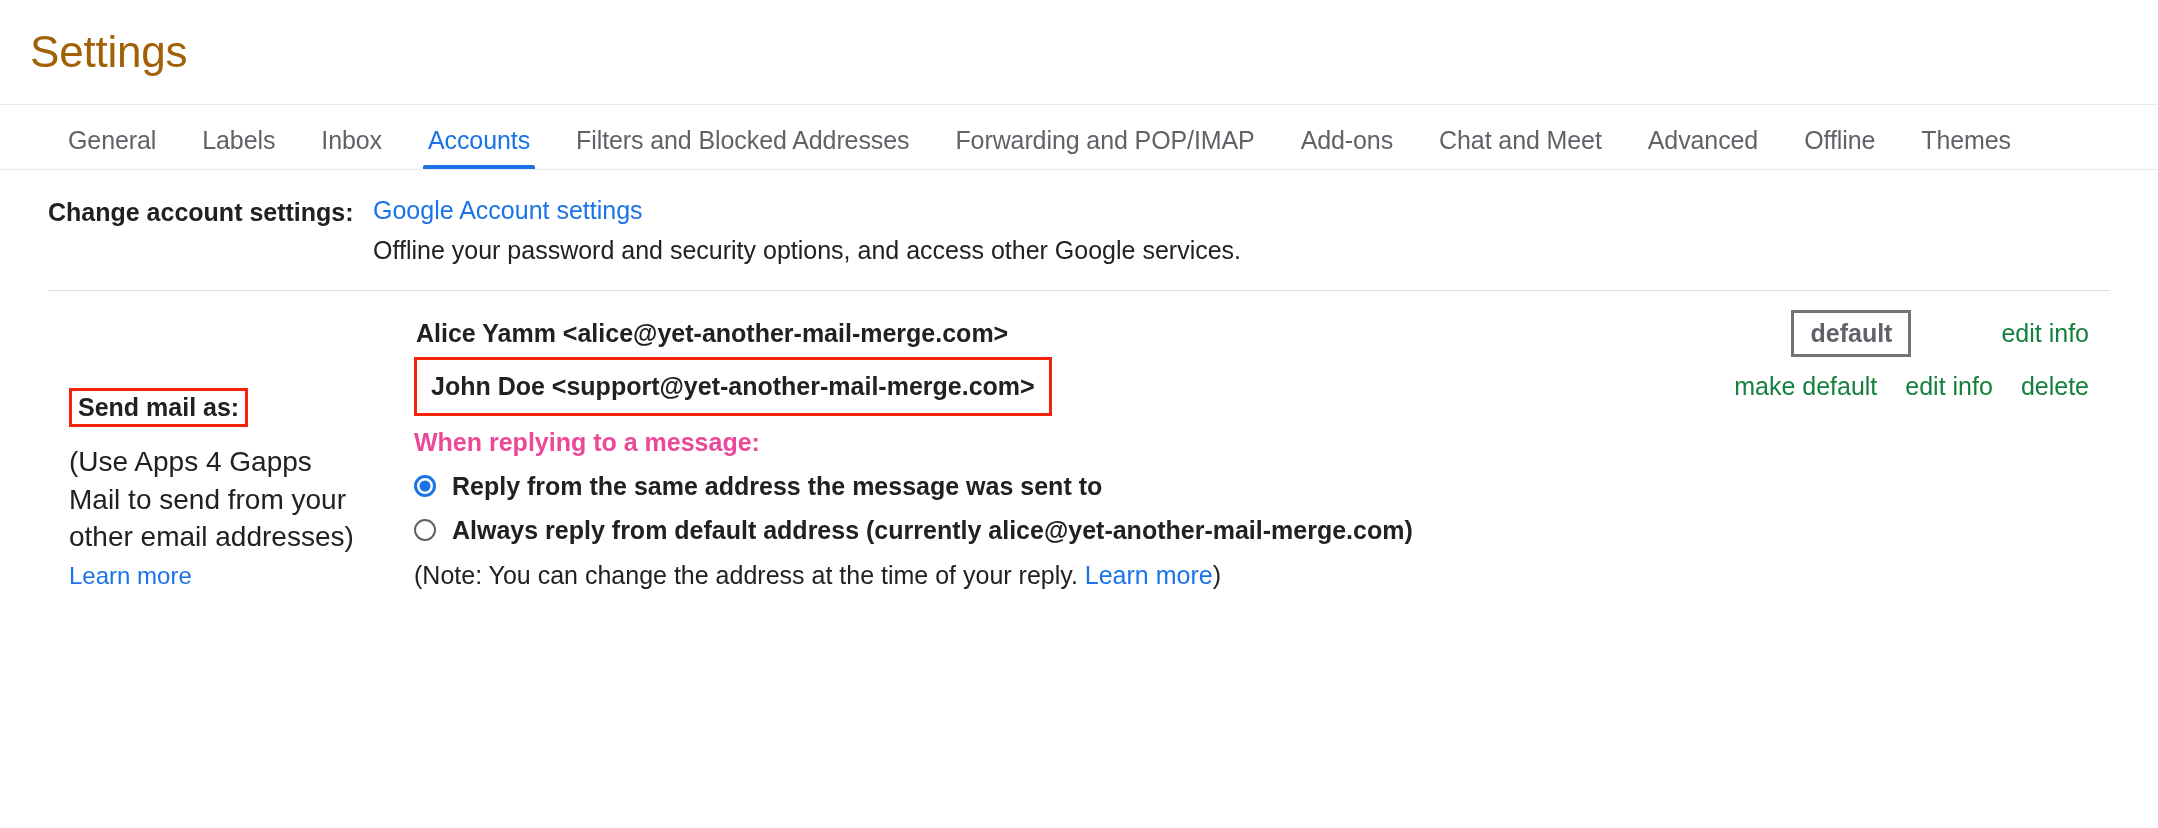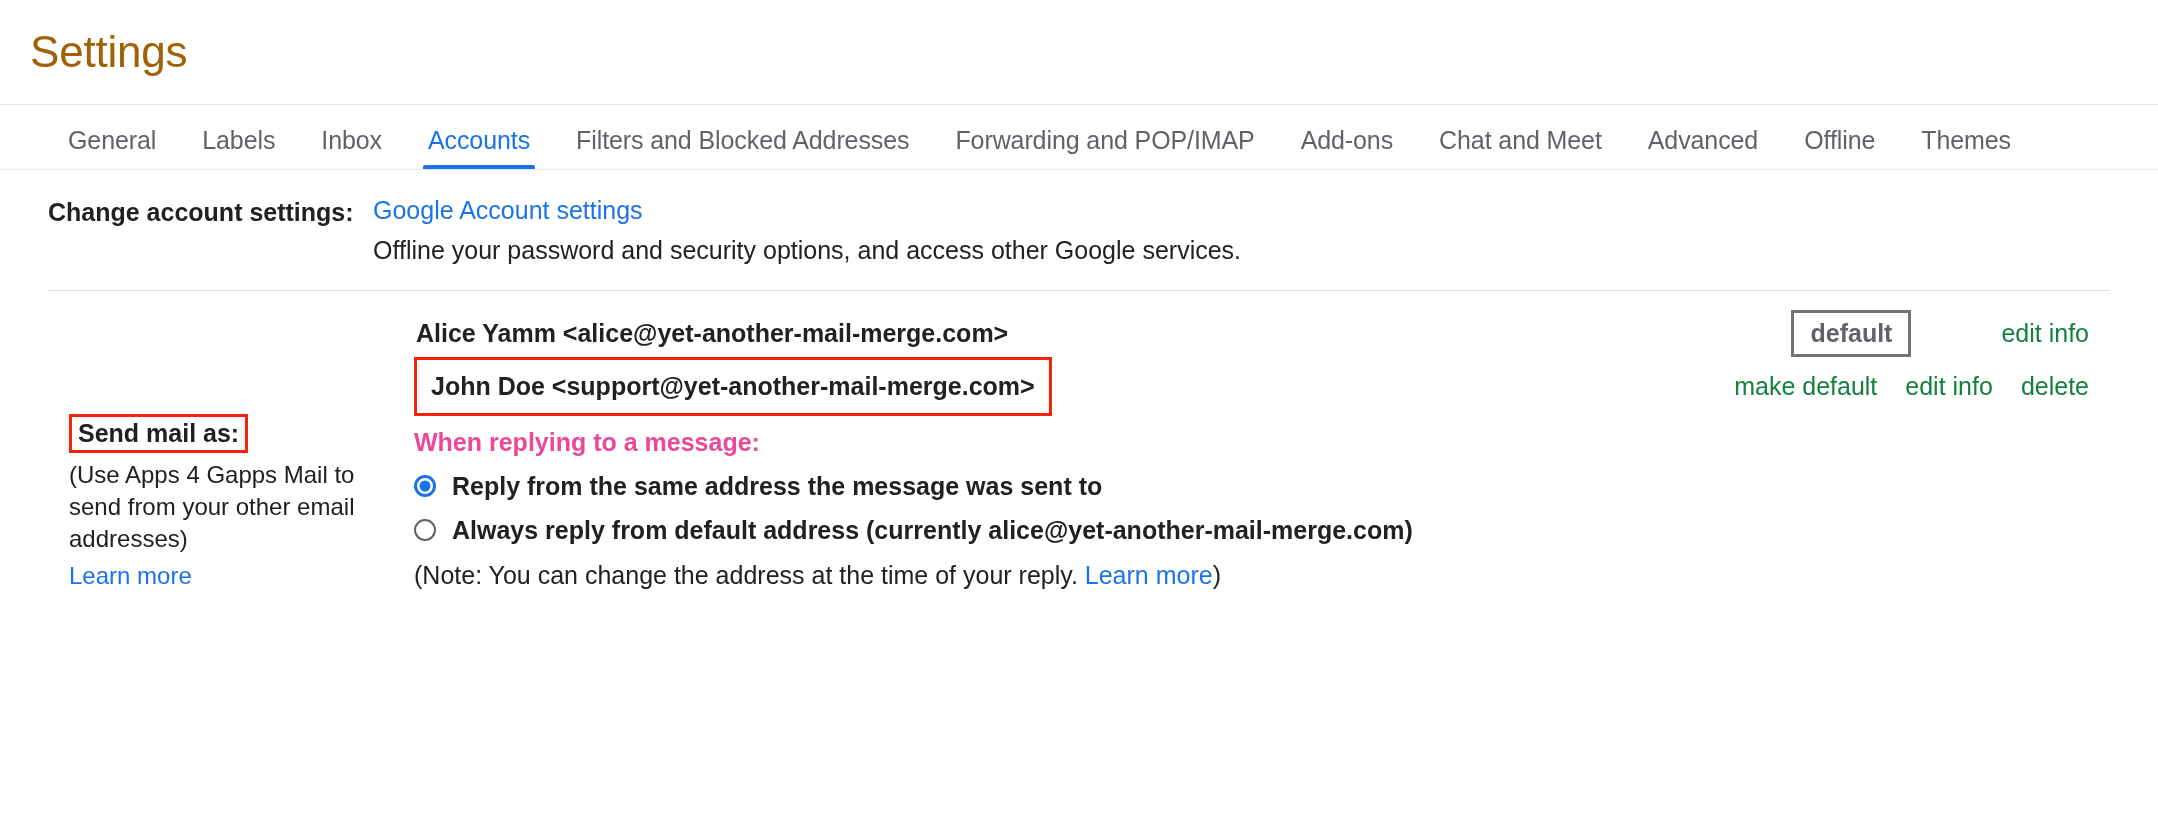--- a/index.html
+++ b/index.html
@@ -136,24 +136,24 @@
   .sendmail-title {
     display: inline-block;
     font-size: 25px;
     font-weight: bold;
     color: #202124;
     border: 3px solid #f4240a;
     padding: 2px 6px 3px 6px;
     line-height: 1.15;
   }
   .sendmail-note {
-    font-size: 24px;
+    font-size: 28px;
     color: #202124;
     line-height: 1.33;
-    margin-top: 6px;
+    margin-top: 16px;
     max-width: 300px;
   }
   .sendmail-learn {
     margin-top: 7px;
     font-size: 24px;
   }
 
   .sendmail-main {
     flex: 1 1 auto;
     padding-top: 19px;

